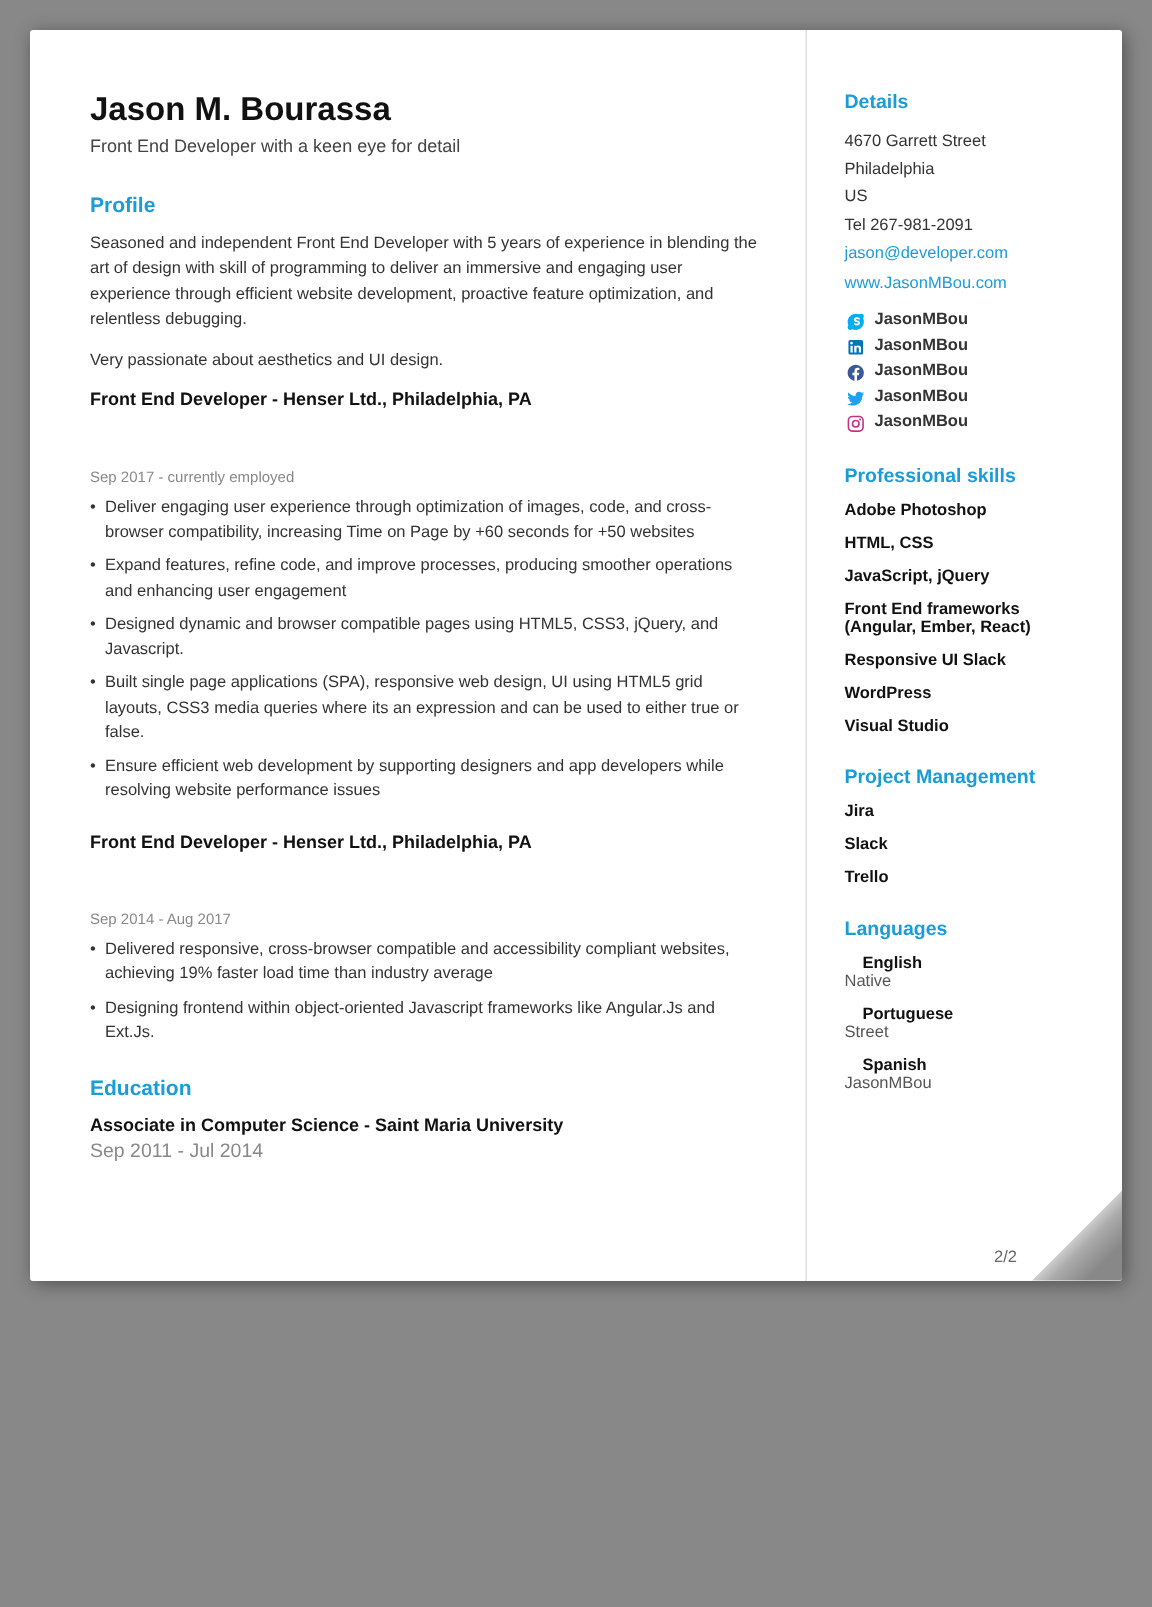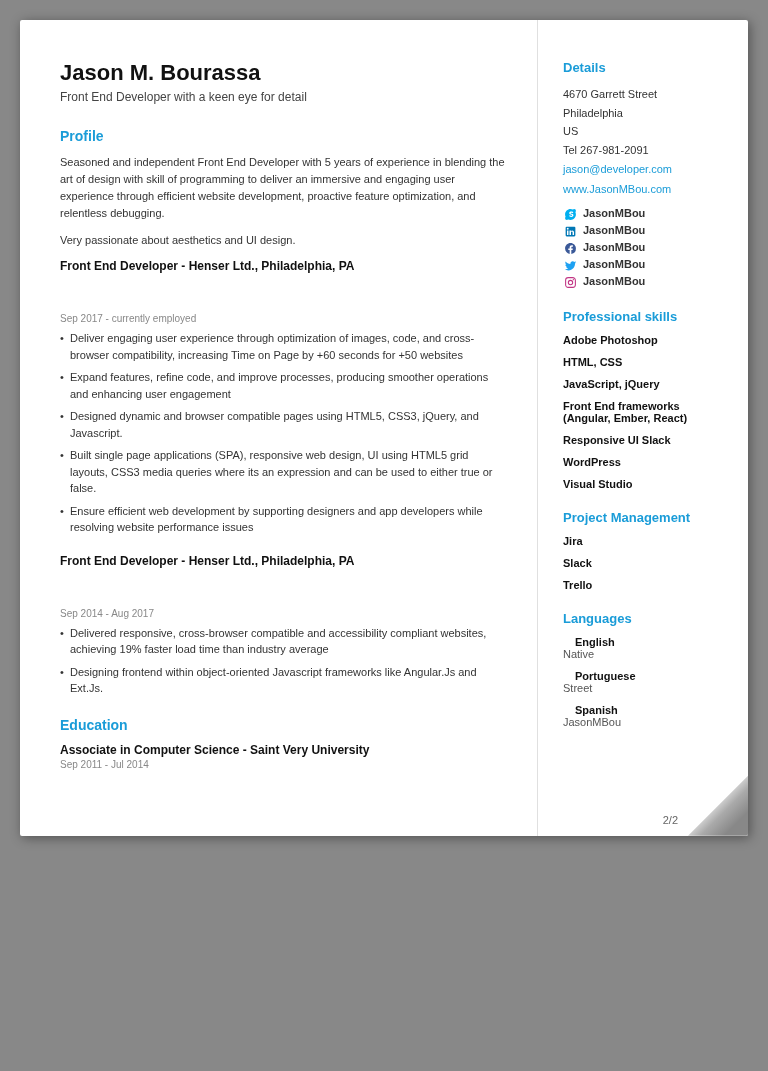--- a/index.html
+++ b/index.html
@@ -176,23 +176,23 @@
       margin-bottom: 10px;
     }
     
     .edu-degree {
       font-size: 12px;
       font-weight: bold;
       color: #111;
       margin-bottom: 2px;
     }
     .edu-date {
-      font-size: 10px;
+      font-size: 13px;
       color: #888;
-      margin-bottom: 6px;
+      margin-bottom: 20px;
     }
     .edu-bullets {
       list-style: none;
       padding: 0;
     }
     .edu-bullets li {
       font-size: 11px;
       color: #333;
       padding-left: 10px;
       position: relative;
@@ -240,21 +240,21 @@
       <div class="exp-entry">
         <div class="exp-company">Front End Developer - Henser Ltd., Philadelphia, PA</div>
         <div class="exp-date">Sep 2014 - Aug 2017</div>
         <ul class="exp-bullets">
           <li>Delivered responsive, cross-browser compatible and accessibility compliant websites, achieving 19% faster load time than industry average</li>
           <li>Designing frontend within object-oriented Javascript frameworks like Angular.Js and Ext.Js.</li>
         </ul>
       </div>
 
       <div class="section-title">Education</div>
-      <div class="edu-degree">Associate in Computer Science - Saint Very University</div>
+      <div class="edu-degree">Associate in Computer Science - Saint Maria University</div>
       <div class="edu-date">Sep 2011 - Jul 2014</div>
 
     </div>
 
     <div class="right-col">
 
       <div class="right-section-title">Details</div>
       <div class="detail-text">4670 Garrett Street</div>
       <div class="detail-text">Philadelphia</div>
       <div class="detail-text">US</div>

